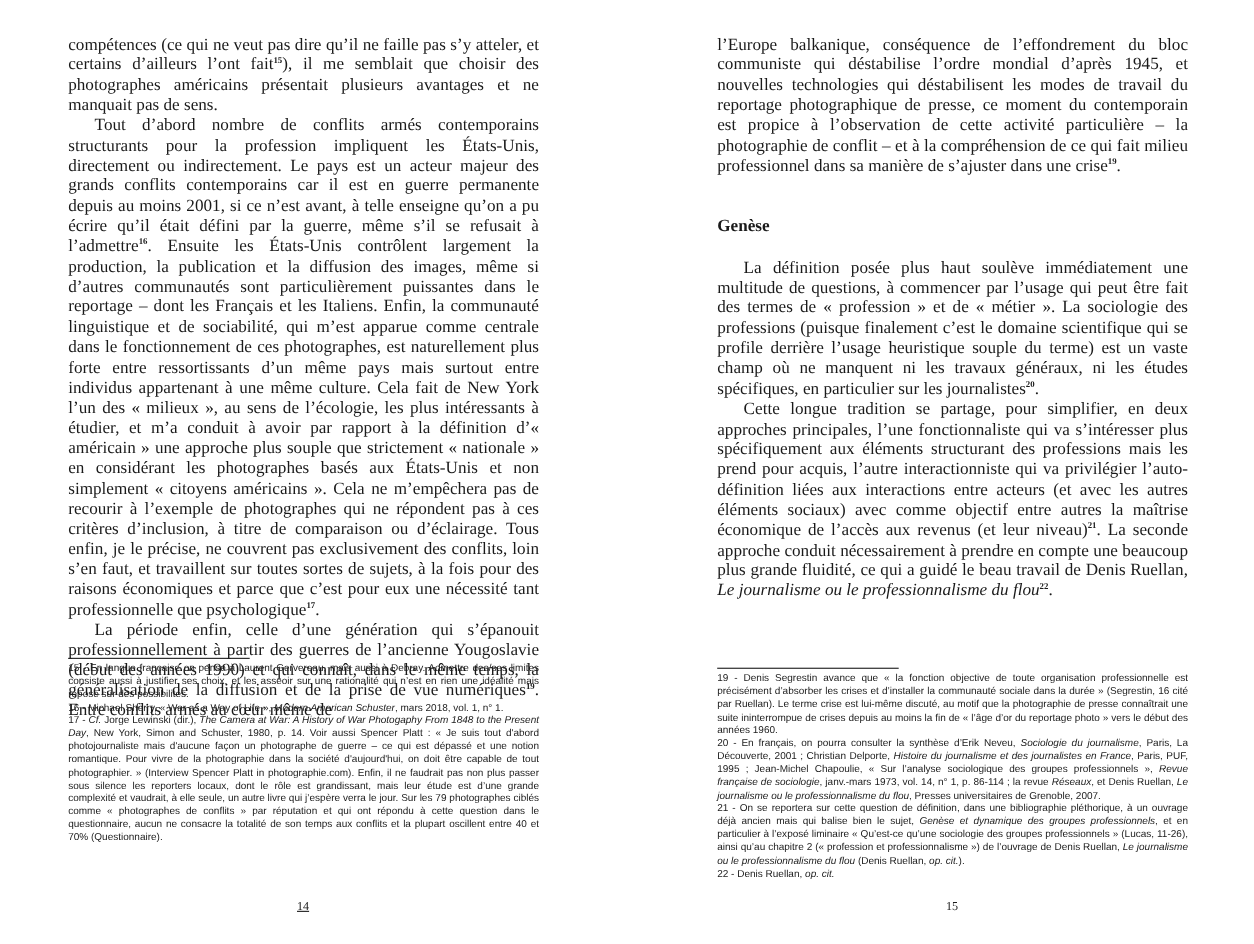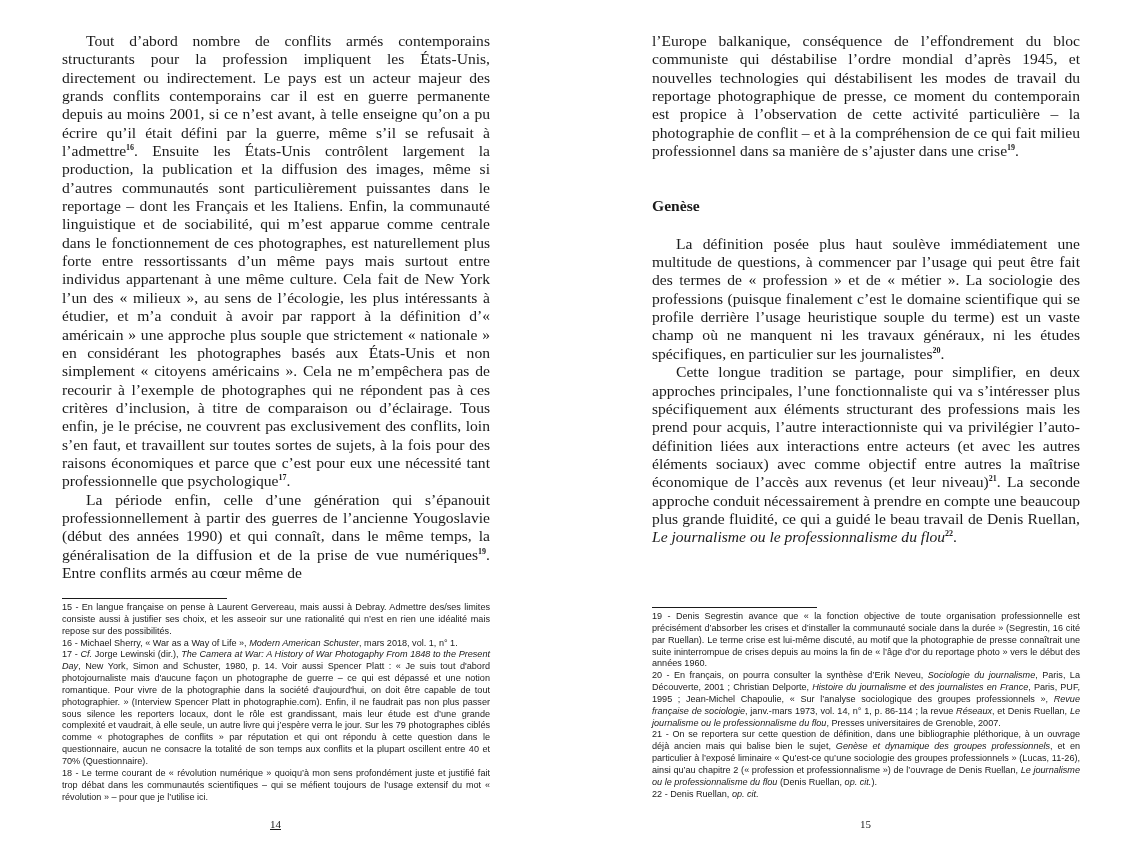--- a/index.html
+++ b/index.html
@@ -38,29 +38,29 @@
     }
     .left .pagenum { left: 270px; text-decoration: underline; }
     .right .pagenum { left: 290px; }
     i { font-style: italic; }
   </style>
 </head>
 <body>
 
 <div class="page left">
   <div class="body-text">
+      <p>compétences (ce qui ne veut pas dire qu’il ne faille pas s’y atteler, et certains d’ailleurs l’ont fait<sup>15</sup>), il me semblait que choisir des photographes américains présentait plusieurs avantages et ne manquait pas de sens.</p>
       <p class="indent">Tout d’abord nombre de conflits armés contemporains structurants pour la profession impliquent les États-Unis, directement ou indirectement. Le pays est un acteur majeur des grands conflits contemporains car il est en guerre permanente depuis au moins 2001, si ce n’est avant, à telle enseigne qu’on a pu écrire qu’il était défini par la guerre, même s’il se refusait à l’admettre<sup>16</sup>. Ensuite les États-Unis contrôlent largement la production, la publication et la diffusion des images, même si d’autres communautés sont particulièrement puissantes dans le reportage – dont les Français et les Italiens. Enfin, la communauté linguistique et de sociabilité, qui m’est apparue comme centrale dans le fonctionnement de ces photographes, est naturellement plus forte entre ressortissants d’un même pays mais surtout entre individus appartenant à une même culture. Cela fait de New York l’un des « milieux », au sens de l’écologie, les plus intéressants à étudier, et m’a conduit à avoir par rapport à la définition d’« américain » une approche plus souple que strictement « nationale » en considérant les photographes basés aux États-Unis et non simplement « citoyens américains ». Cela ne m’empêchera pas de recourir à l’exemple de photographes qui ne répondent pas à ces critères d’inclusion, à titre de comparaison ou d’éclairage. Tous enfin, je le précise, ne couvrent pas exclusivement des conflits, loin s’en faut, et travaillent sur toutes sortes de sujets, à la fois pour des raisons économiques et parce que c’est pour eux une nécessité tant professionnelle que psychologique<sup>17</sup>.</p>
       <p class="indent">La période enfin, celle d’une génération qui s’épanouit profession­nellement à partir des guerres de l’ancienne Yougoslavie (début des années 1990) et qui connaît, dans le même temps, la généralisation de la diffusion et de la prise de vue numériques<sup>19</sup>. Entre conflits armés au cœur même de</p>
     </div>
   <div class="sep"></div>
   <div class="footnotes">
       <p>15 - En langue française on pense à Laurent Gervereau, mais aussi à Debray. Admettre des/ses limites consiste aussi à justifier ses choix, et les asseoir sur une rationalité qui n’est en rien une idéalité mais repose sur des possibilités.</p>
       <p>16 - Michael Sherry, « War as a Way of Life », <i>Modern American Schuster</i>, mars 2018, vol. 1, n° 1.</p>
       <p>17 - <i>Cf.</i> Jorge Lewinski (dir.), <i>The Camera at War: A History of War Photogaphy From 1848 to the Present Day</i>, New York, Simon and Schuster, 1980, p. 14. Voir aussi Spencer Platt : « Je suis tout d'abord photojournaliste mais d'aucune façon un photographe de guerre – ce qui est dépassé et une notion romantique. Pour vivre de la photographie dans la société d'aujourd'hui, on doit être capable de tout photographier. » (Interview Spencer Platt in photographie.com). Enfin, il ne faudrait pas non plus passer sous silence les reporters locaux, dont le rôle est grandissant, mais leur étude est d’une grande complexité et vaudrait, à elle seule, un autre livre qui j’espère verra le jour. Sur les 79 photographes ciblés comme « photographes de conflits » par réputation et qui ont répondu à cette question dans le questionnaire, aucun ne consacre la totalité de son temps aux conflits et la plupart oscillent entre 40 et 70% (Questionnaire).</p>
-      <p>18 - Le terme courant de « révolution numérique » quoiqu’à mon sens profondément juste et justifié fait trop débat dans les communautés scientifiques – qui se méfient toujours de l’usage extensif du mot « révolution » – pour que je l’utilise ici.</p>
     </div>
   <div class="pagenum">14</div>
 </div>
 
 <div class="page right">
   <div class="body-text">
     <p>l’Europe balkanique, conséquence de l’effondrement du bloc communiste qui déstabilise l’ordre mondial d’après 1945, et nouvelles technologies qui déstabilisent les modes de travail du reportage photographique de presse, ce moment du contemporain est propice à l’observation de cette activité particulière – la photographie de conflit – et à la compréhension de ce qui fait milieu professionnel dans sa manière de s’ajuster dans une crise<sup>19</sup>.</p>
     <div class="gap1"></div>
     <p class="heading">Genèse</p>
     <div class="gap2"></div>

